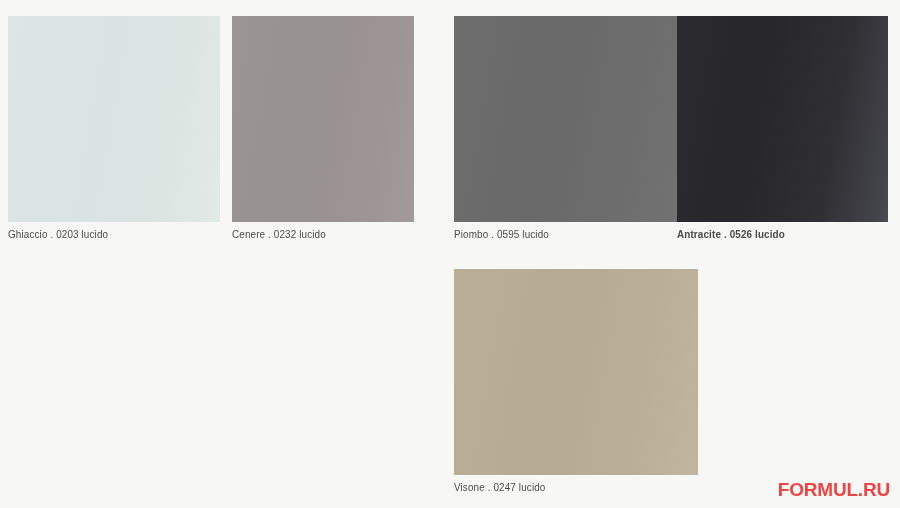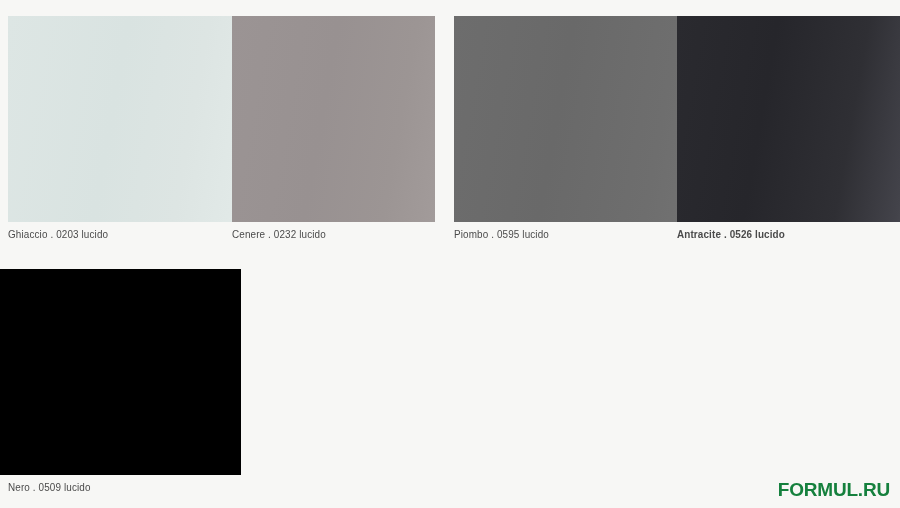--- a/index.html
+++ b/index.html
@@ -21,21 +21,20 @@
   }
   .swatch-grid {
     position: absolute;
     left: 0;
     top: 0;
     width: 900px;
     height: 508px;
   }
   .swatch-cell {
     position: absolute;
-    padding-left: 21px;
   }
   .swatch-chip {
     position: absolute;
     left: 0;
     top: 0;
     width: 100%;
     height: 206px;
   }
   .swatch-label {
     position: absolute;
@@ -94,25 +93,25 @@
     <div class="swatch-cell col-2 row-0">
       <div class="swatch-chip" style="background: linear-gradient(100deg, rgb(109, 109, 109) 0%, rgb(105, 105, 105) 40%, rgb(110, 110, 110) 75%, rgb(116, 116, 116) 100%);"></div>
       <div class="swatch-label" style="color: rgb(75, 75, 75);">Piombo . 0595 lucido</div>
     </div>
 
     <div class="swatch-cell col-3 row-0">
       <div class="swatch-chip" style="background: linear-gradient(100deg, rgb(42, 42, 47) 0%, rgb(38, 38, 43) 38%, rgb(47, 47, 52) 72%, rgb(67, 67, 74) 95%, rgb(75, 75, 82) 100%);"></div>
       <div class="swatch-label" style="color: rgb(75, 75, 75);">Antracite . 0526 lucido</div>
     </div>
 
-    <div class="swatch-cell col-0 row-1">
-      <div class="swatch-chip" style="background: linear-gradient(100deg, rgb(0, 0, 0) 0%, rgb(0, 0, 0) 100%);"></div>
-      <div class="swatch-label" style="color: rgb(75, 75, 75);">Nero . 0509 lucido</div>
-    </div>
 
 
+    <div class="swatch-cell col-2 row-1">
+      <div class="swatch-chip" style="background: linear-gradient(100deg, rgb(185, 174, 150) 0%, rgb(181, 170, 146) 45%, rgb(186, 176, 152) 78%, rgb(192, 182, 160) 100%);"></div>
+      <div class="swatch-label" style="color: rgb(75, 75, 75);">Visone . 0247 lucido</div>
+    </div>
 
 
   </div>
 
-  <div class="watermark" style="color: #15803d;">FORMUL.RU</div>
+  <div class="watermark" style="color: #ef4444;">FORMUL.RU</div>
 
 </div>
 
 </body></html>

